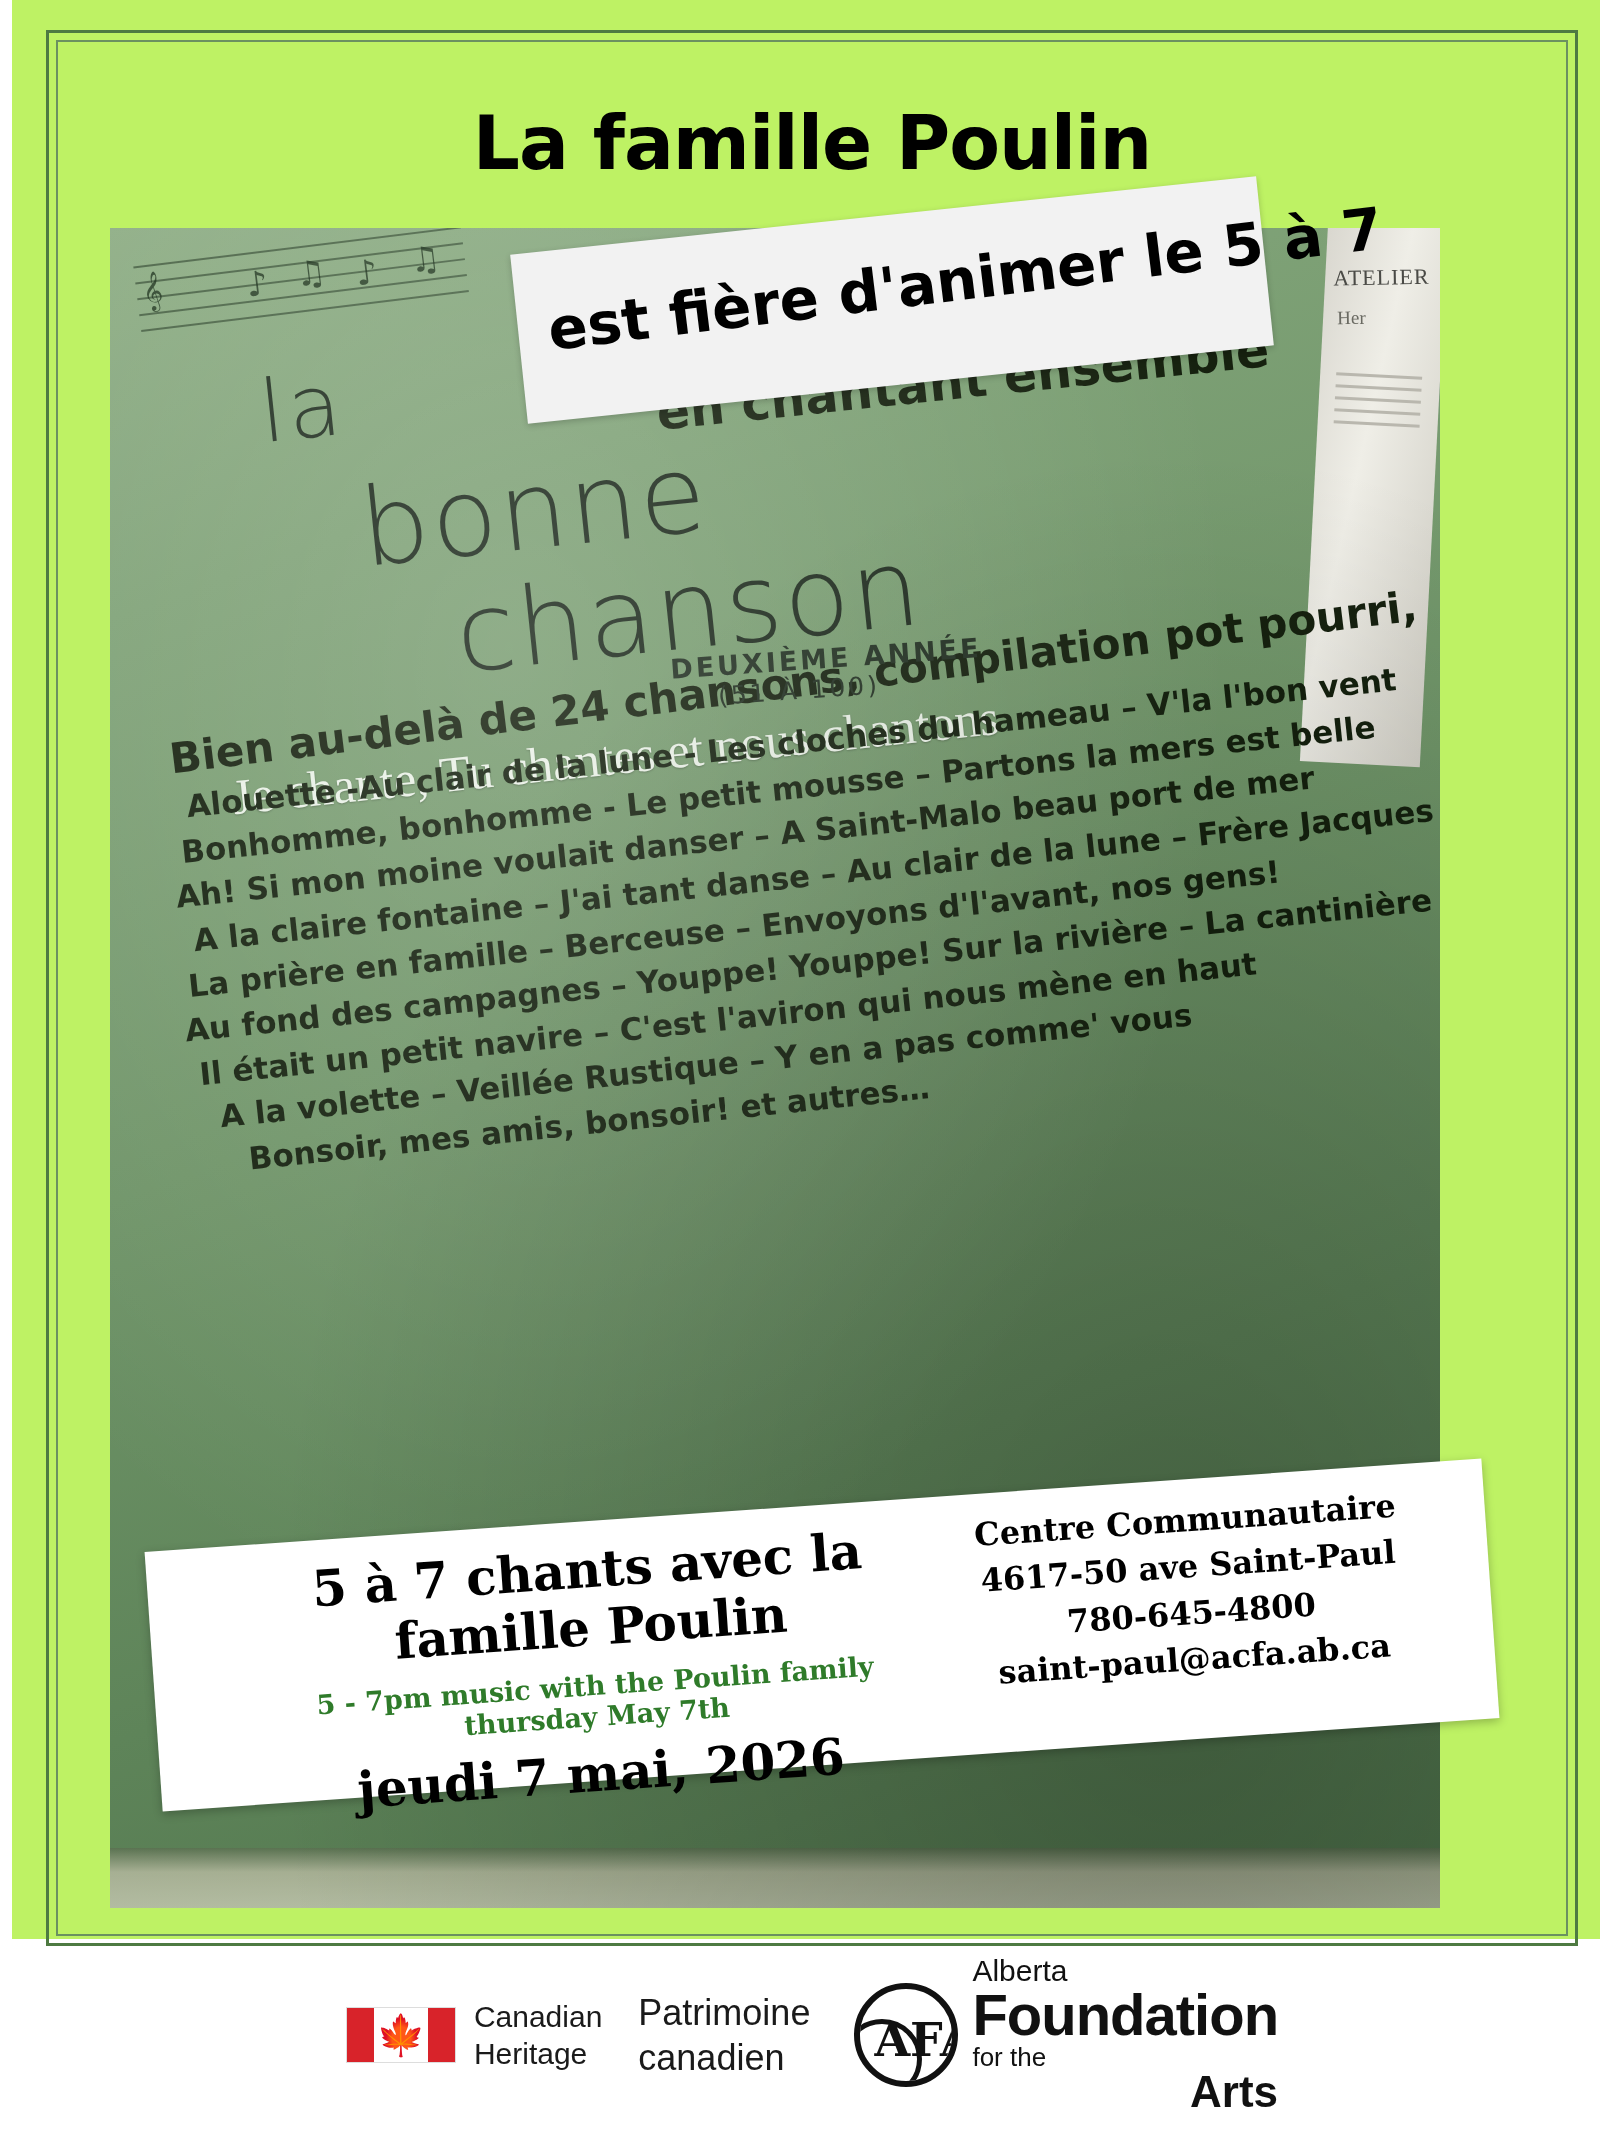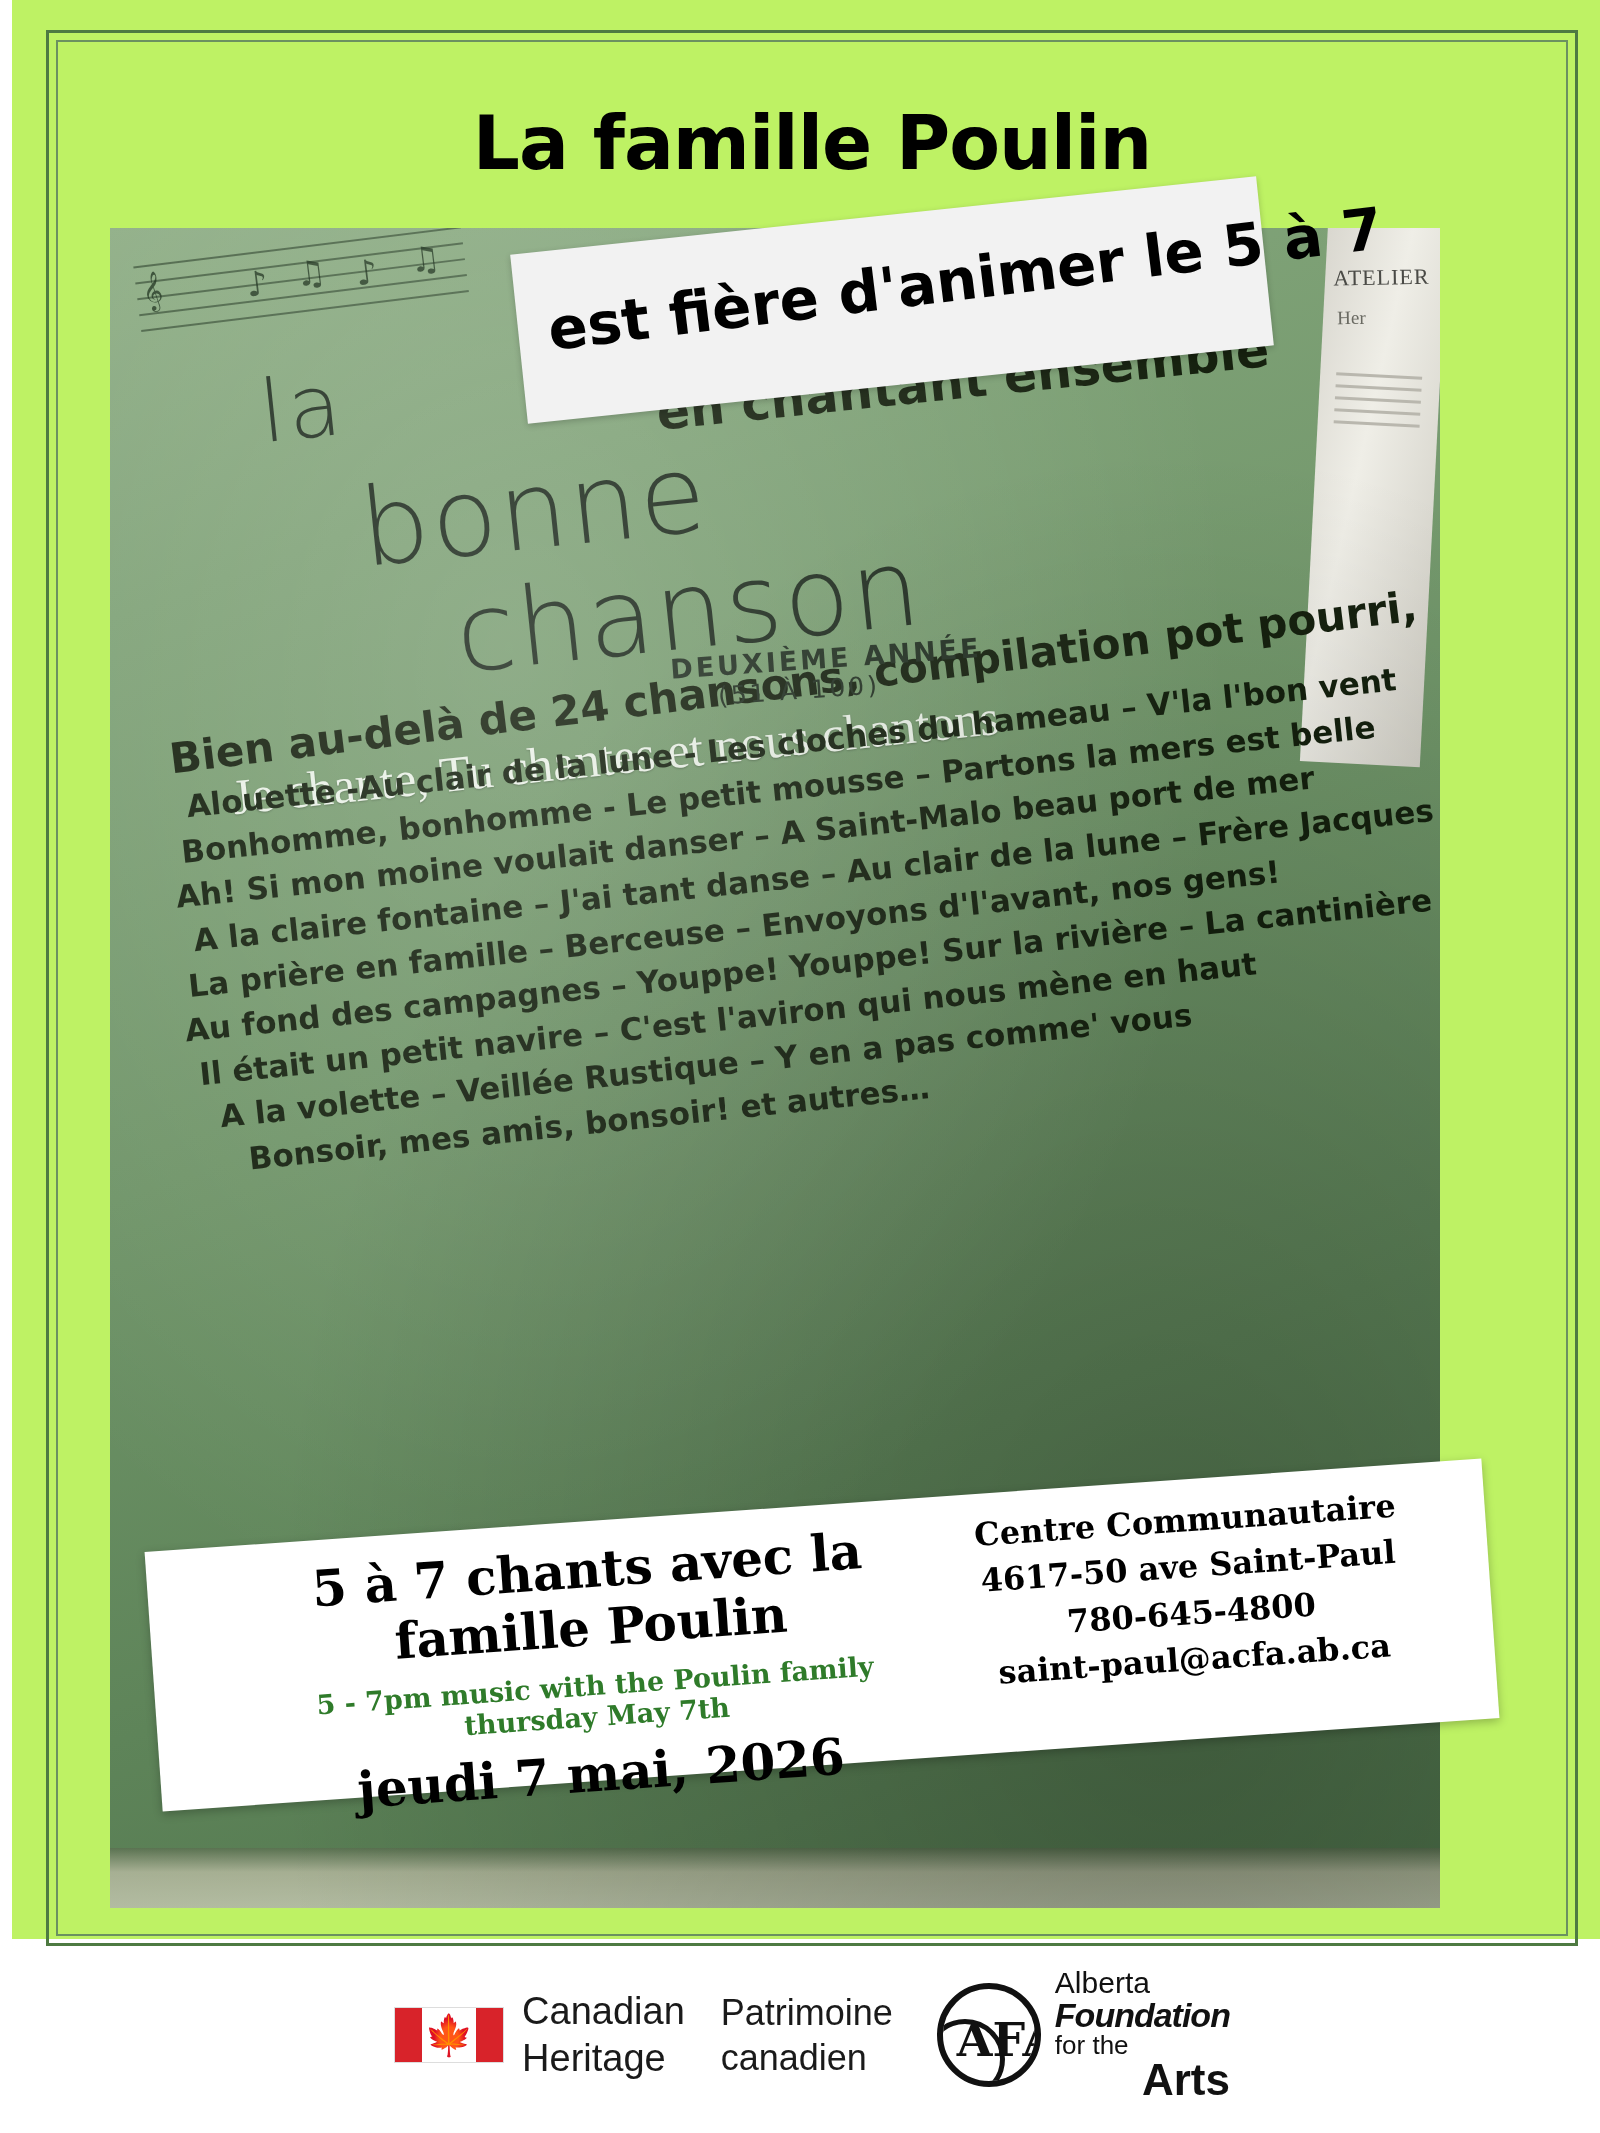--- a/index.html
+++ b/index.html
@@ -381,21 +381,21 @@
   .ca-flag .leaf {
     position: absolute; left: 0; right: 0; top: 50%;
     transform: translateY(-50%);
     text-align: center;
     color: #d8232a;
     font-size: 40px;
     line-height: 1;
   }
   .heritage-text {
     margin-left: 18px;
-    font-size: 38px;
+    font-size: 30px;
     color: #1a1a1a;
     line-height: 1.25;
     font-family: "Liberation Sans", sans-serif;
   }
   .heritage-text2 {
     margin-left: 36px;
     font-size: 36px;
     color: #1a1a1a;
     line-height: 1.25;
     font-family: "Liberation Sans", sans-serif;
@@ -424,21 +424,21 @@
     border-radius: 50%;
     left: -18px; top: 30px;
   }
   .afa-text {
     margin-left: 14px;
     font-family: "Liberation Sans", sans-serif;
     color: #111;
     line-height: 1.0;
   }
   .afa-text .t1 { font-size: 30px; }
-  .afa-text .t2 { font-size: 34px; font-weight: bold; letter-spacing: -1px; font-style: italic; }
+  .afa-text .t2 { font-size: 58px; font-weight: bold; letter-spacing: -1px; }
   .afa-text .t3 { font-size: 26px; text-align: left; }
   .afa-text .t4 { font-size: 44px; font-weight: bold; text-align: right; }
 </style>
 </head>
 <body>
 
 <div class="poster">
 
   <div class="frame-outer"></div>
   <div class="frame-inner"></div>

